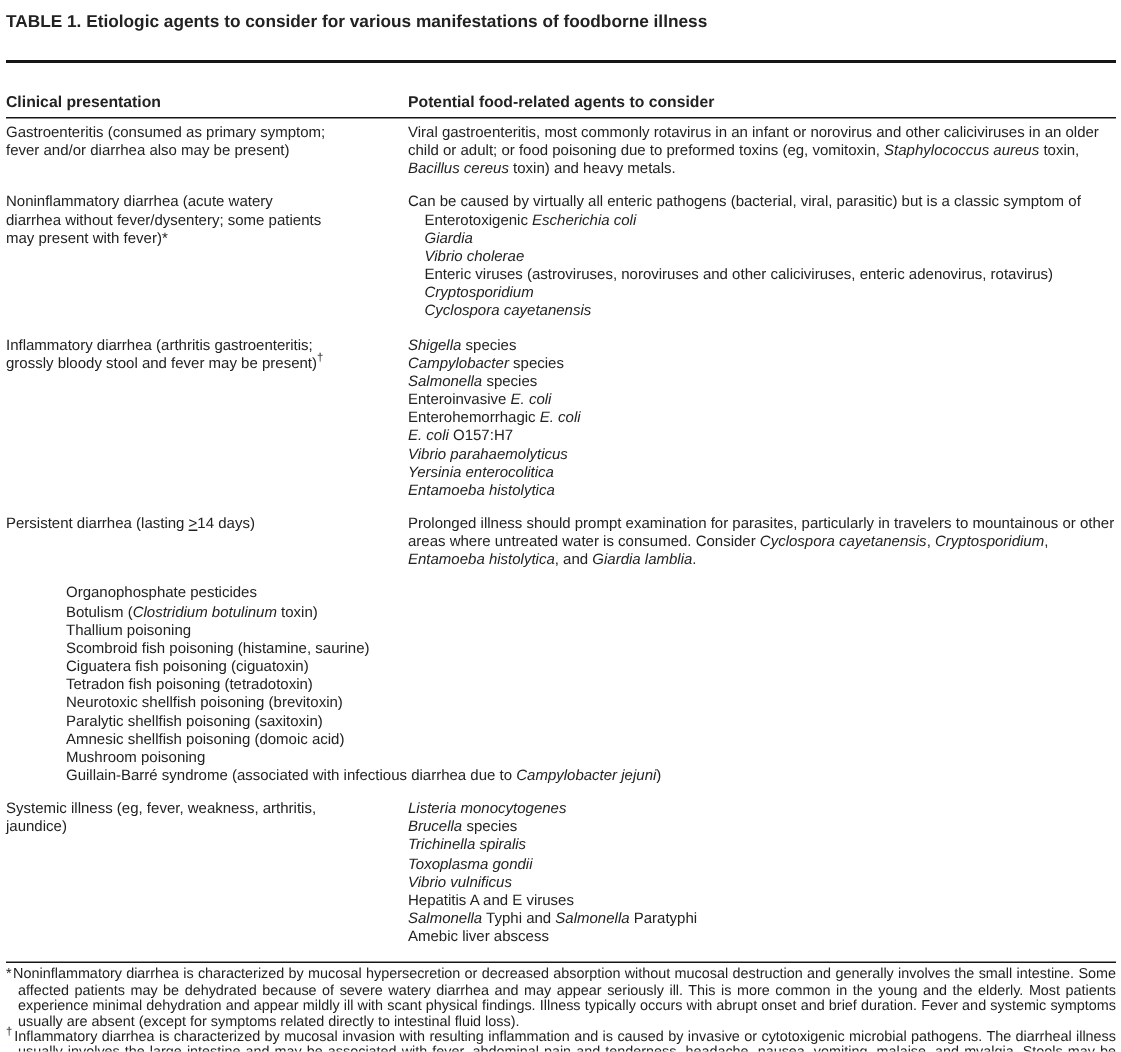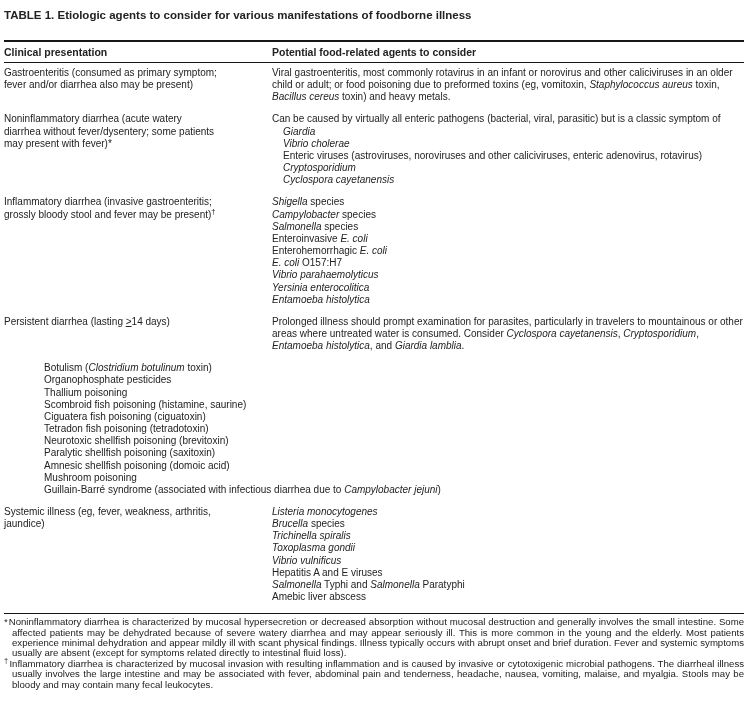--- a/index.html
+++ b/index.html
@@ -7,21 +7,21 @@
     width:747px;height:701px;box-sizing:border-box;overflow:hidden;
     background:#ffffff;color:#222;
     font-family:"Liberation Sans","DejaVu Sans",sans-serif;
     padding:8px 3px 0 4px;
     -webkit-font-smoothing:antialiased;
   }
   .title{font-size:11.5px;font-weight:bold;line-height:14px;margin-bottom:18px;letter-spacing:0;}
   .rule{border:0;border-top:2.4px solid #161616;margin:0;}
   .rule.header{border-top-width:1.8px;}
   .rule.foot{border-top-width:1.3px;}
-  .header-row{display:flex;font-weight:bold;font-size:10.5px;line-height:11px;padding:5px 0 4px 0;align-items:flex-end;}
+  .header-row{display:flex;font-weight:bold;font-size:10.5px;line-height:11px;padding:21px 0 4px 0;align-items:flex-end;}
   .cell-left{flex:0 0 228px;width:228px;box-sizing:border-box;padding-right:12px;}
   .cell-right{flex:1;min-width:0;margin-left:40px;}
   .tbody{font-size:10px;line-height:12.15px;padding-top:4px;}
   .row{display:flex;margin-bottom:10px;}
   .agent-line.indent{padding-left:11px;}
   .it{font-style:italic;}
   .un{text-decoration:underline;}
   sup{font-size:7.5px;line-height:0;}
   .footnotes{font-size:9.6px;line-height:10.4px;padding-top:3px;}
   .footnote{padding-left:8px;text-indent:-8px;text-align:justify;}
@@ -43,51 +43,52 @@
     <div class="row">
       <div class="cell-left"><span>Gastroenteritis (consumed as primary symptom; fever and/or diarrhea also may be present)</span></div>
       <div class="cell-right">
         <div class="agent-line"><span>Viral gastroenteritis, most commonly rotavirus in an infant or norovirus and other caliciviruses in an older child or adult; or food poisoning due to preformed toxins (eg, vomitoxin, </span><span class="it">Staphylococcus aureus</span><span> toxin, </span><span class="it">Bacillus cereus</span><span> toxin) and heavy metals.</span></div>
       </div>
     </div>
     <div class="row">
       <div class="cell-left"><span>Noninflammatory diarrhea (acute watery diarrhea without fever/dysentery; some patients may present with fever)*</span></div>
       <div class="cell-right">
         <div class="agent-line"><span>Can be caused by virtually all enteric pathogens (bacterial, viral, parasitic) but is a classic symptom of</span></div>
+        <div class="agent-line indent"><span>Enterotoxigenic </span><span class="it">Escherichia coli</span></div>
         <div class="agent-line indent"><span class="it">Giardia</span></div>
         <div class="agent-line indent"><span class="it">Vibrio cholerae</span></div>
         <div class="agent-line indent"><span>Enteric viruses (astroviruses, noroviruses and other caliciviruses, enteric adenovirus, rotavirus)</span></div>
         <div class="agent-line indent"><span class="it">Cryptosporidium</span></div>
         <div class="agent-line indent"><span class="it">Cyclospora cayetanensis</span></div>
       </div>
     </div>
     <div class="row">
-      <div class="cell-left"><span>Inflammatory diarrhea (invasive gastroenteritis; grossly bloody stool and fever may be present)</span><sup>†</sup></div>
+      <div class="cell-left"><span>Inflammatory diarrhea (arthritis gastroenteritis; grossly bloody stool and fever may be present)</span><sup>†</sup></div>
       <div class="cell-right">
         <div class="agent-line"><span class="it">Shigella</span><span> species</span></div>
         <div class="agent-line"><span class="it">Campylobacter</span><span> species</span></div>
         <div class="agent-line"><span class="it">Salmonella</span><span> species</span></div>
         <div class="agent-line"><span>Enteroinvasive </span><span class="it">E. coli</span></div>
         <div class="agent-line"><span>Enterohemorrhagic </span><span class="it">E. coli</span></div>
         <div class="agent-line"><span class="it">E. coli</span><span> O157:H7</span></div>
         <div class="agent-line"><span class="it">Vibrio parahaemolyticus</span></div>
         <div class="agent-line"><span class="it">Yersinia enterocolitica</span></div>
         <div class="agent-line"><span class="it">Entamoeba histolytica</span></div>
       </div>
     </div>
     <div class="row">
       <div class="cell-left"><span>Persistent diarrhea (lasting </span><span class="un">&gt;</span><span>14 days)</span></div>
       <div class="cell-right">
         <div class="agent-line"><span>Prolonged illness should prompt examination for parasites, particularly in travelers to mountainous or other areas where untreated water is consumed. Consider </span><span class="it">Cyclospora cayetanensis</span><span>, </span><span class="it">Cryptosporidium</span><span>, </span><span class="it">Entamoeba histolytica</span><span>, and </span><span class="it">Giardia lamblia</span><span>.</span></div>
       </div>
     </div>
     <div class="row">
       <div class="cell-right">
+        <div class="agent-line"><span>Organophosphate pesticides</span></div>
         <div class="agent-line"><span>Botulism (</span><span class="it">Clostridium botulinum</span><span> toxin)</span></div>
-        <div class="agent-line"><span>Organophosphate pesticides</span></div>
         <div class="agent-line"><span>Thallium poisoning</span></div>
         <div class="agent-line"><span>Scombroid fish poisoning (histamine, saurine)</span></div>
         <div class="agent-line"><span>Ciguatera fish poisoning (ciguatoxin)</span></div>
         <div class="agent-line"><span>Tetradon fish poisoning (tetradotoxin)</span></div>
         <div class="agent-line"><span>Neurotoxic shellfish poisoning (brevitoxin)</span></div>
         <div class="agent-line"><span>Paralytic shellfish poisoning (saxitoxin)</span></div>
         <div class="agent-line"><span>Amnesic shellfish poisoning (domoic acid)</span></div>
         <div class="agent-line"><span>Mushroom poisoning</span></div>
         <div class="agent-line"><span>Guillain-Barré syndrome (associated with infectious diarrhea due to </span><span class="it">Campylobacter jejuni</span><span>)</span></div>
       </div>

